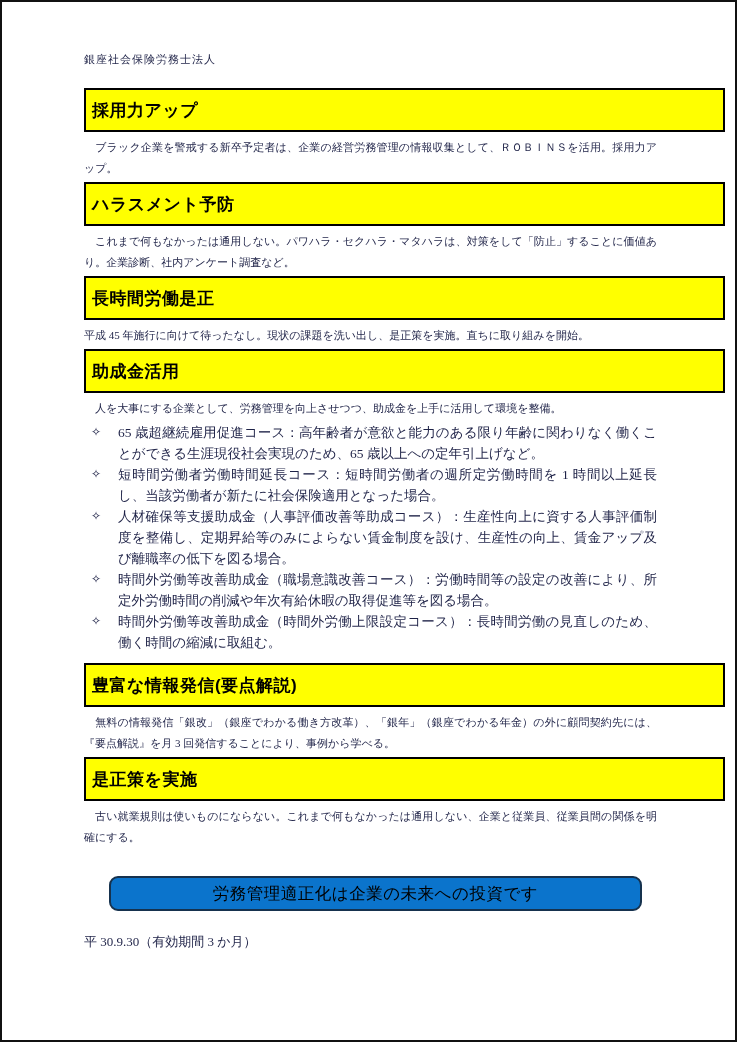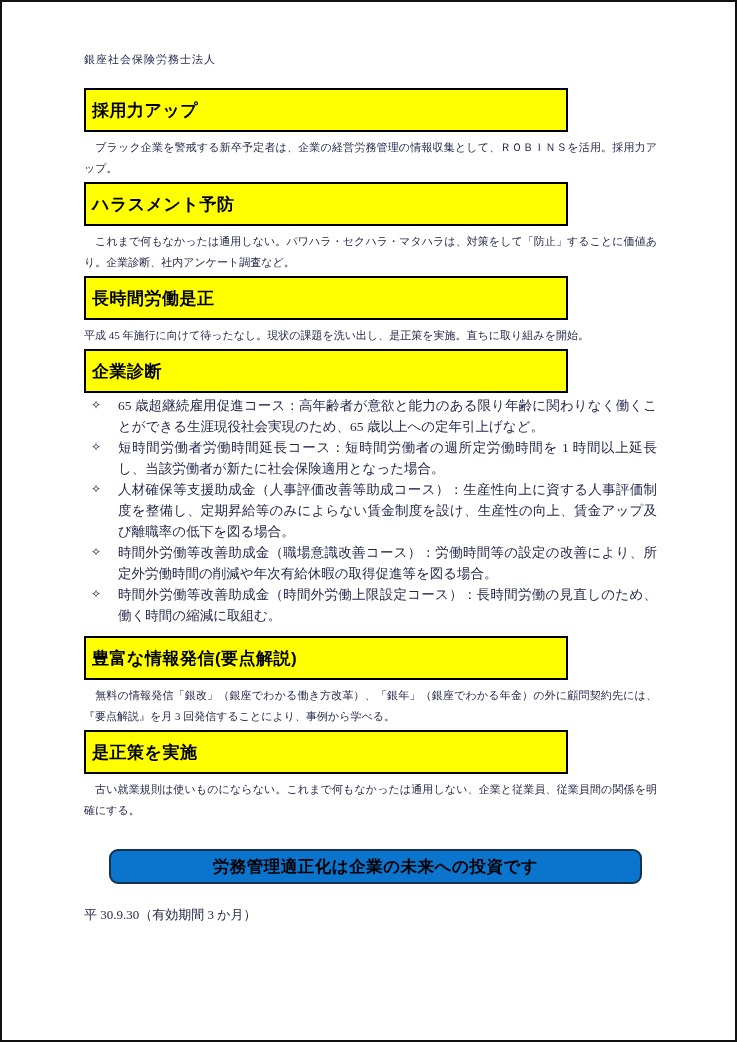--- a/index.html
+++ b/index.html
@@ -24,21 +24,21 @@
     padding:50px 82px 0 82px;
   }
   .org-name{
     font-size:11px;
     letter-spacing:1px;
     color:var(--body-ink);
     height:16px;
   }
   .section-header{
     margin-top:20px;
-    width:484px;
+    width:641px;
     height:44px;
     background:var(--highlight);
     border:2px solid #000000;
     display:flex;
     align-items:center;
     padding-left:6px;
   }
   .section-header .title{
     font-family:"Liberation Sans","DejaVu Sans",sans-serif;
     font-weight:bold;
@@ -84,21 +84,21 @@
     height:35px;
     background:var(--banner-blue);
     border:2px solid #16324e;
     border-radius:9px;
     display:flex;
     align-items:center;
     justify-content:center;
   }
   .banner .banner-text{
     font-family:"Liberation Sans","DejaVu Sans",sans-serif;
-    font-weight:bold;
+    font-weight:normal;
     font-size:16.5px;
     color:#000000;
     letter-spacing:0.5px;
   }
   .footer-note{
     margin-top:22px;
     font-size:13px;
     color:var(--body-ink);
   }
 </style>
@@ -126,22 +126,23 @@
 
     <div class="sec3">
       <div class="section-header">
         <span class="title">長時間労働是正</span>
       </div>
       <div class="body-text">平成 45 年施行に向けて待ったなし。現状の課題を洗い出し、是正策を実施。直ちに取り組みを開始。</div>
     </div>
 
     <div class="sec4">
       <div class="section-header">
-        <span class="title">企業診断</span>
+        <span class="title">助成金活用</span>
       </div>
+      <div class="body-text">　人を大事にする企業として、労務管理を向上させつつ、助成金を上手に活用して環境を整備。</div>
       <div class="bullet-list">
         <div class="bullet-item">
           <span class="bullet-glyph">✧</span>
           <span>65 歳超継続雇用促進コース：高年齢者が意欲と能力のある限り年齢に関わりなく働くことができる生涯現役社会実現のため、65 歳以上への定年引上げなど。</span>
         </div>
         <div class="bullet-item">
           <span class="bullet-glyph">✧</span>
           <span>短時間労働者労働時間延長コース：短時間労働者の週所定労働時間を 1 時間以上延長し、当該労働者が新たに社会保険適用となった場合。</span>
         </div>
         <div class="bullet-item">

